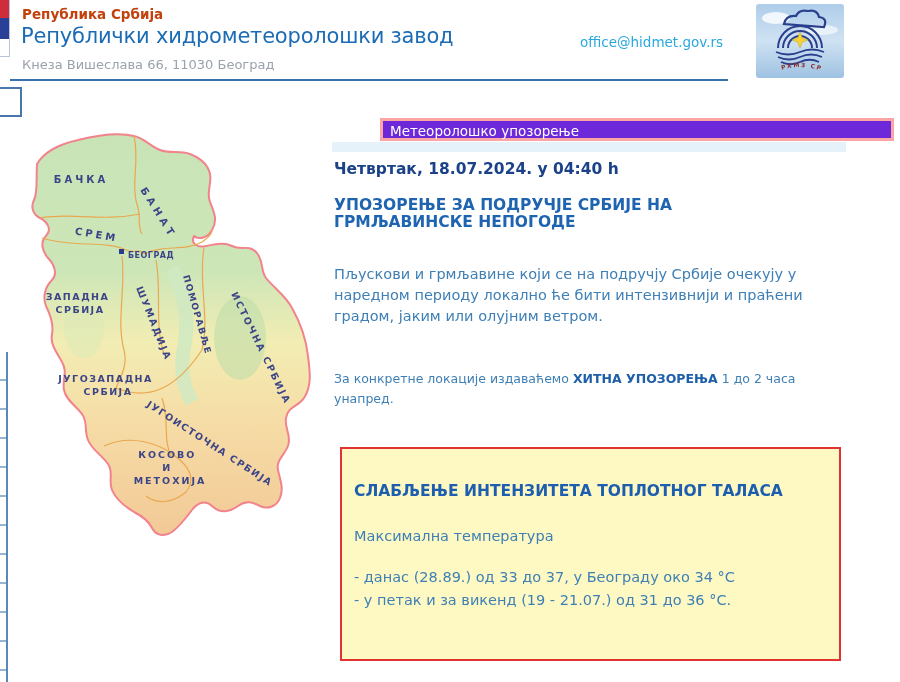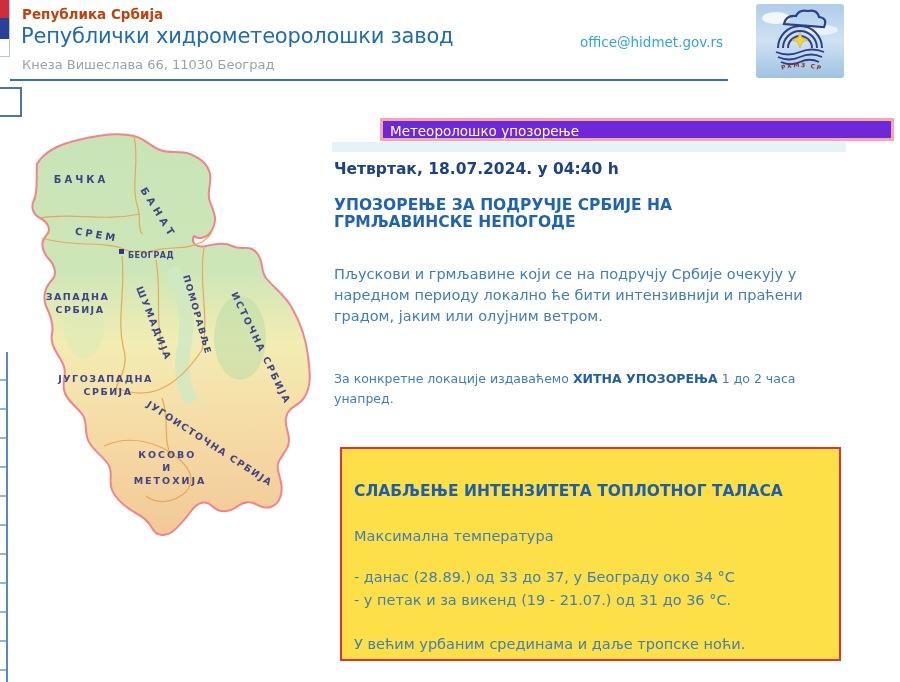--- a/index.html
+++ b/index.html
@@ -34,21 +34,21 @@
   .bar{position:absolute;left:332px;top:118px;width:514px;height:23px;background:#6d28d9;
        border:3px solid #fca5a5;box-sizing:border-box;color:#ffffff;font-size:13.5px;
        line-height:21px;padding-left:7px;margin-left:48px;}
   .bar-strip{position:absolute;left:332px;top:142px;width:514px;height:10px;background:#e6f2fa;}
   .w-date{position:absolute;left:334px;top:160px;font-size:15.5px;font-weight:bold;color:#1b4289;}
   .w-headline{position:absolute;left:334px;top:197px;width:445px;font-size:15.5px;font-weight:bold;color:#1e64b0;line-height:17px;}
   .w-body{position:absolute;left:334px;top:264px;width:490px;font-size:14.5px;color:#3e7fb5;line-height:21px;}
   .w-note{position:absolute;left:334px;top:369px;width:525px;font-size:12.5px;color:#3e7fb5;line-height:20px;}
   .w-note b{color:#1d5fa8;}
 
-  .heat-box{position:absolute;left:340px;top:447px;width:501px;height:214px;border:2px solid #e23333;box-sizing:border-box;background:#fde047;}
+  .heat-box{position:absolute;left:340px;top:447px;width:501px;height:214px;border:2px solid #e23333;box-sizing:border-box;background:#fef9c3;}
   .heat-box>div{position:absolute;left:12px;}
   .heat-title{top:33px;font-size:15.5px;font-weight:bold;color:#1d5fae;}
   .heat-sub{top:79px;font-size:14.5px;color:#3e7fb5;}
   .heat-line1{top:120px;font-size:14.5px;color:#3e7fb5;}
   .heat-line2{top:143px;font-size:14.5px;color:#3e7fb5;}
   .heat-foot{top:187px;font-size:14.5px;color:#3e7fb5;}
 </style>
 </head>
 <body>
 
@@ -172,16 +172,15 @@
   <div class="w-date">Четвртак, 18.07.2024. у 04:40 h</div>
   <div class="w-headline">УПОЗОРЕЊЕ ЗА ПОДРУЧЈЕ СРБИЈЕ НА ГРМЉАВИНСКЕ НЕПОГОДЕ</div>
   <div class="w-body">Пљускови и грмљавине који се на подручју Србије очекују у наредном периоду локално ће бити интензивнији и праћени градом, јаким или олујним ветром.</div>
   <div class="w-note"><span>За конкретне локације издаваћемо </span><b>ХИТНА УПОЗОРЕЊА</b><span> 1 до 2 часа унапред.</span></div>
 
   <div class="heat-box">
     <div class="heat-title">СЛАБЉЕЊЕ ИНТЕНЗИТЕТА ТОПЛОТНОГ ТАЛАСА</div>
     <div class="heat-sub">Максимална температура</div>
     <div class="heat-line1">- данас (28.89.) од 33 до 37, у Београду око 34 °C</div>
     <div class="heat-line2">- у петак и за викенд (19 - 21.07.) од 31 до 36 °C.</div>
-    <div class="heat-foot">У већим урбаним срединама и даље тропске ноћи.</div>
   </div>
 
 </div>
 
 </body></html>

